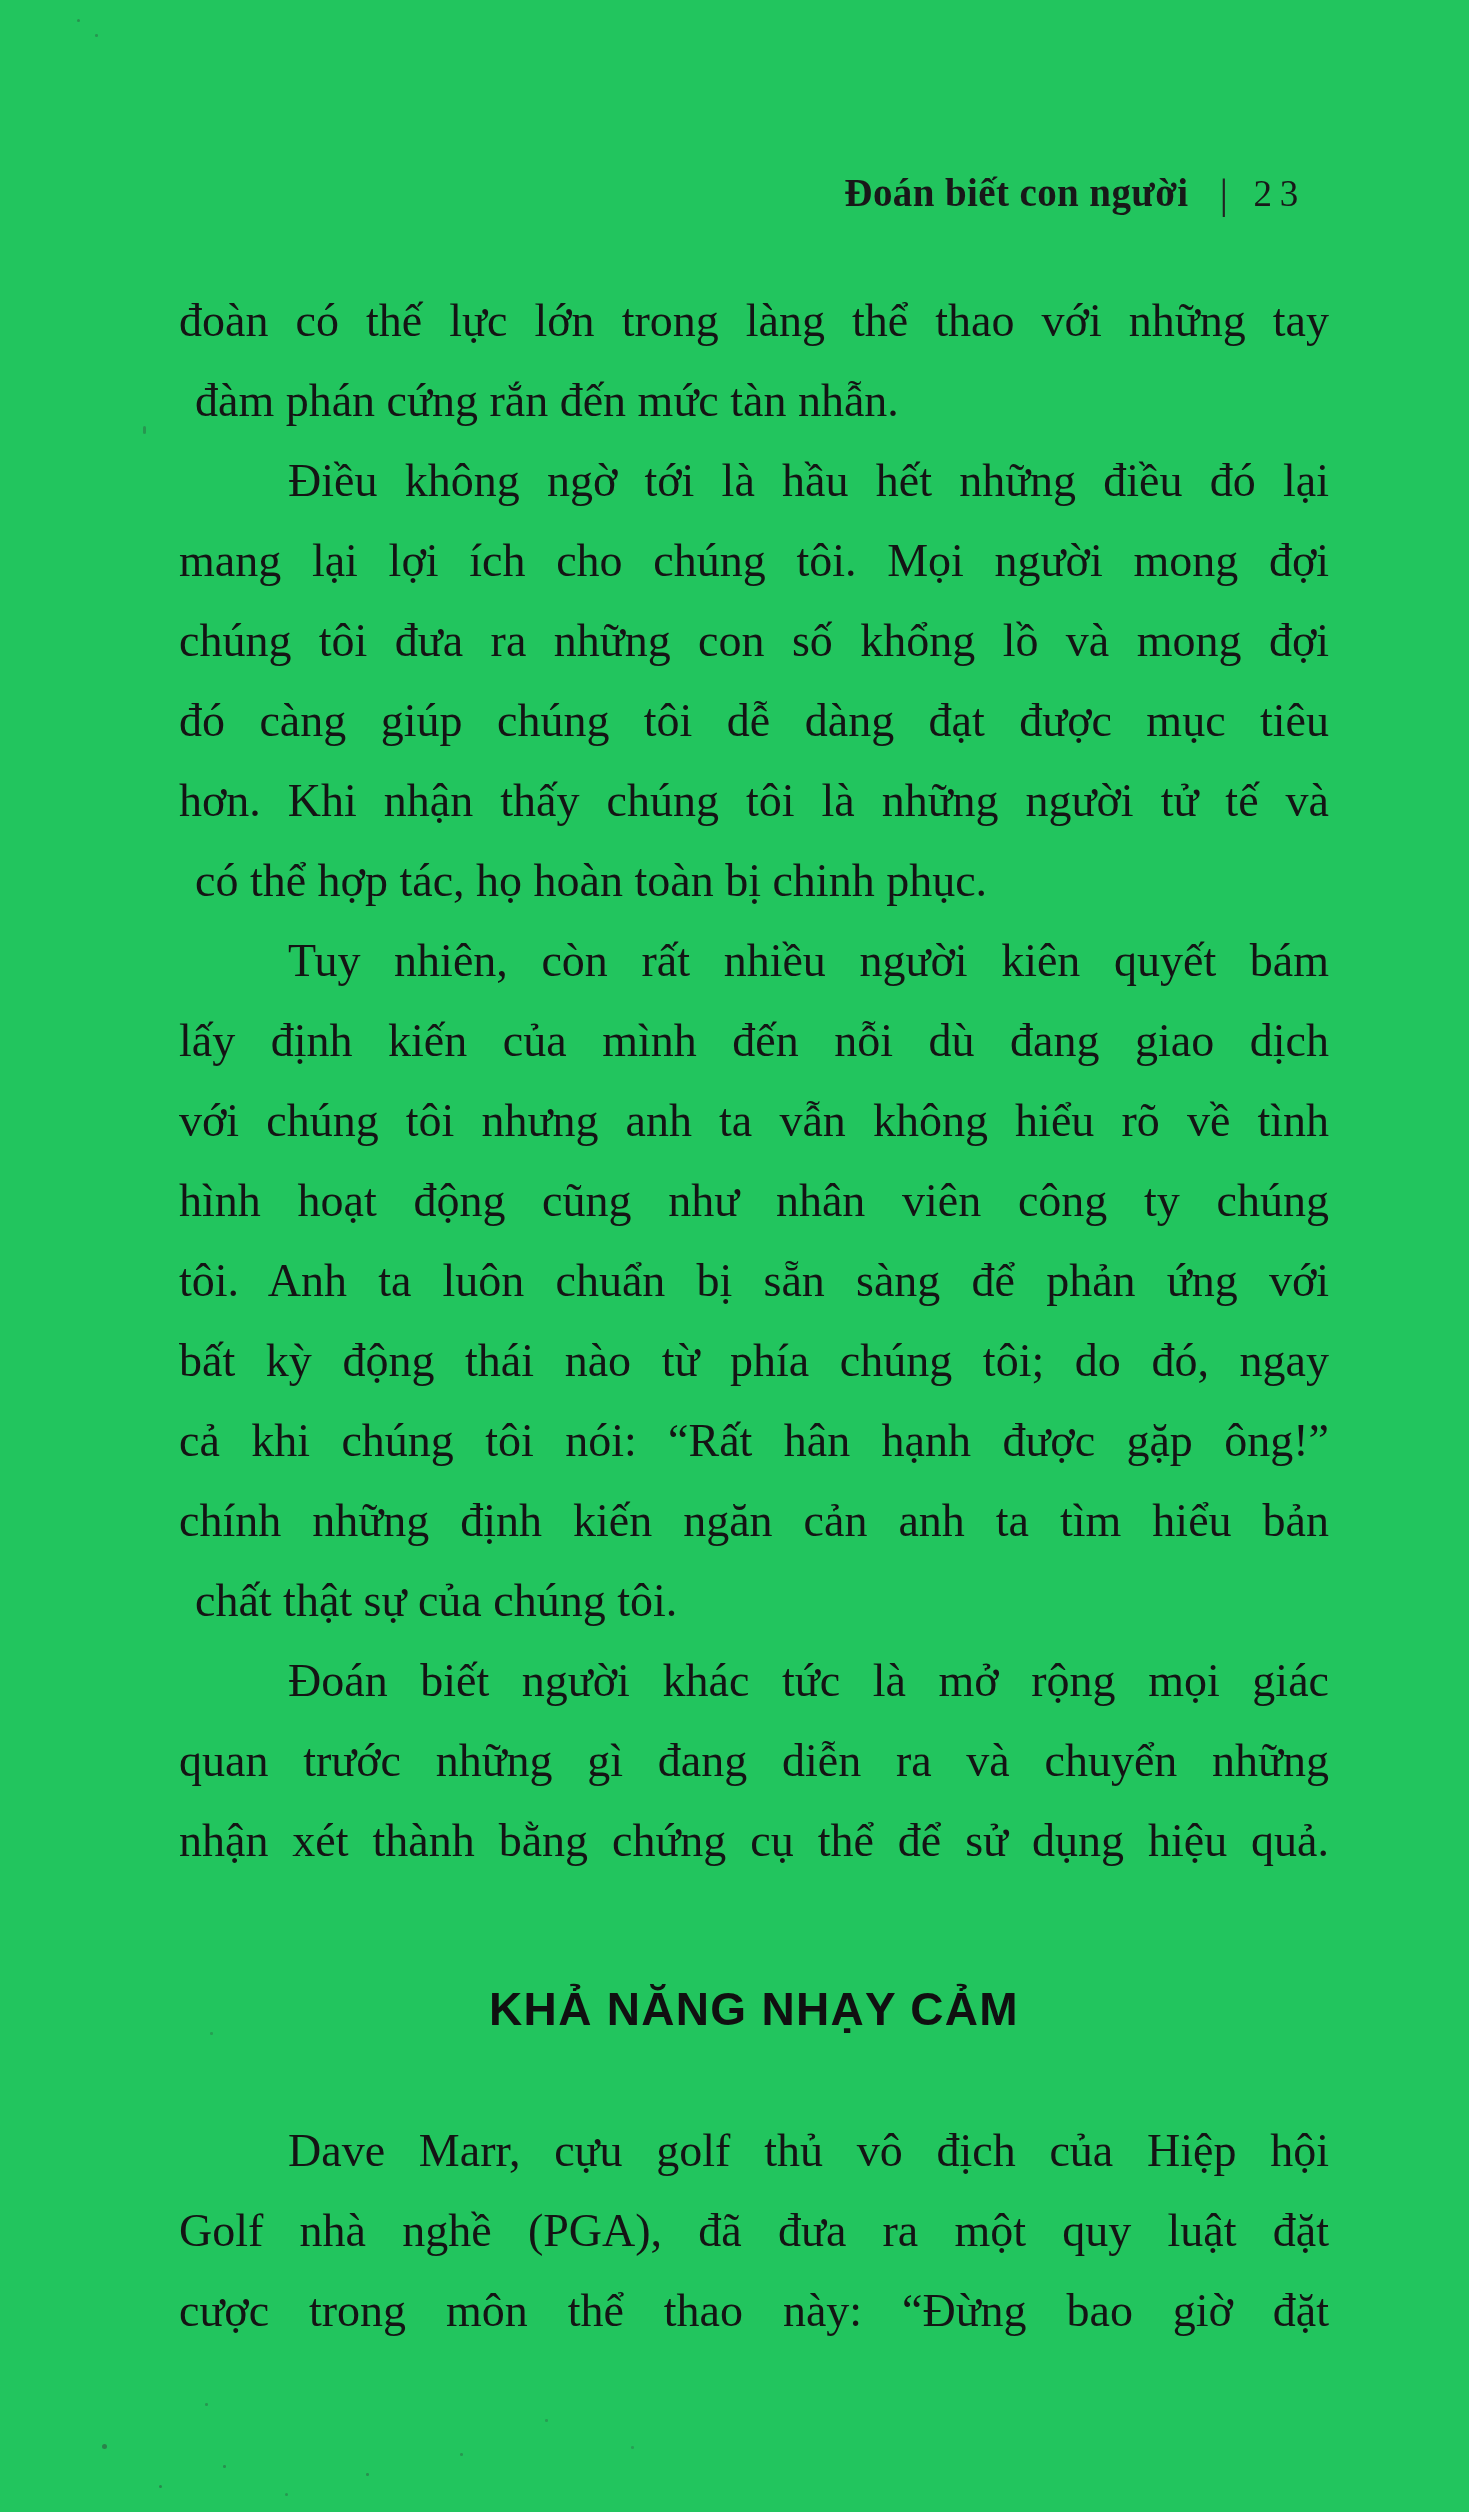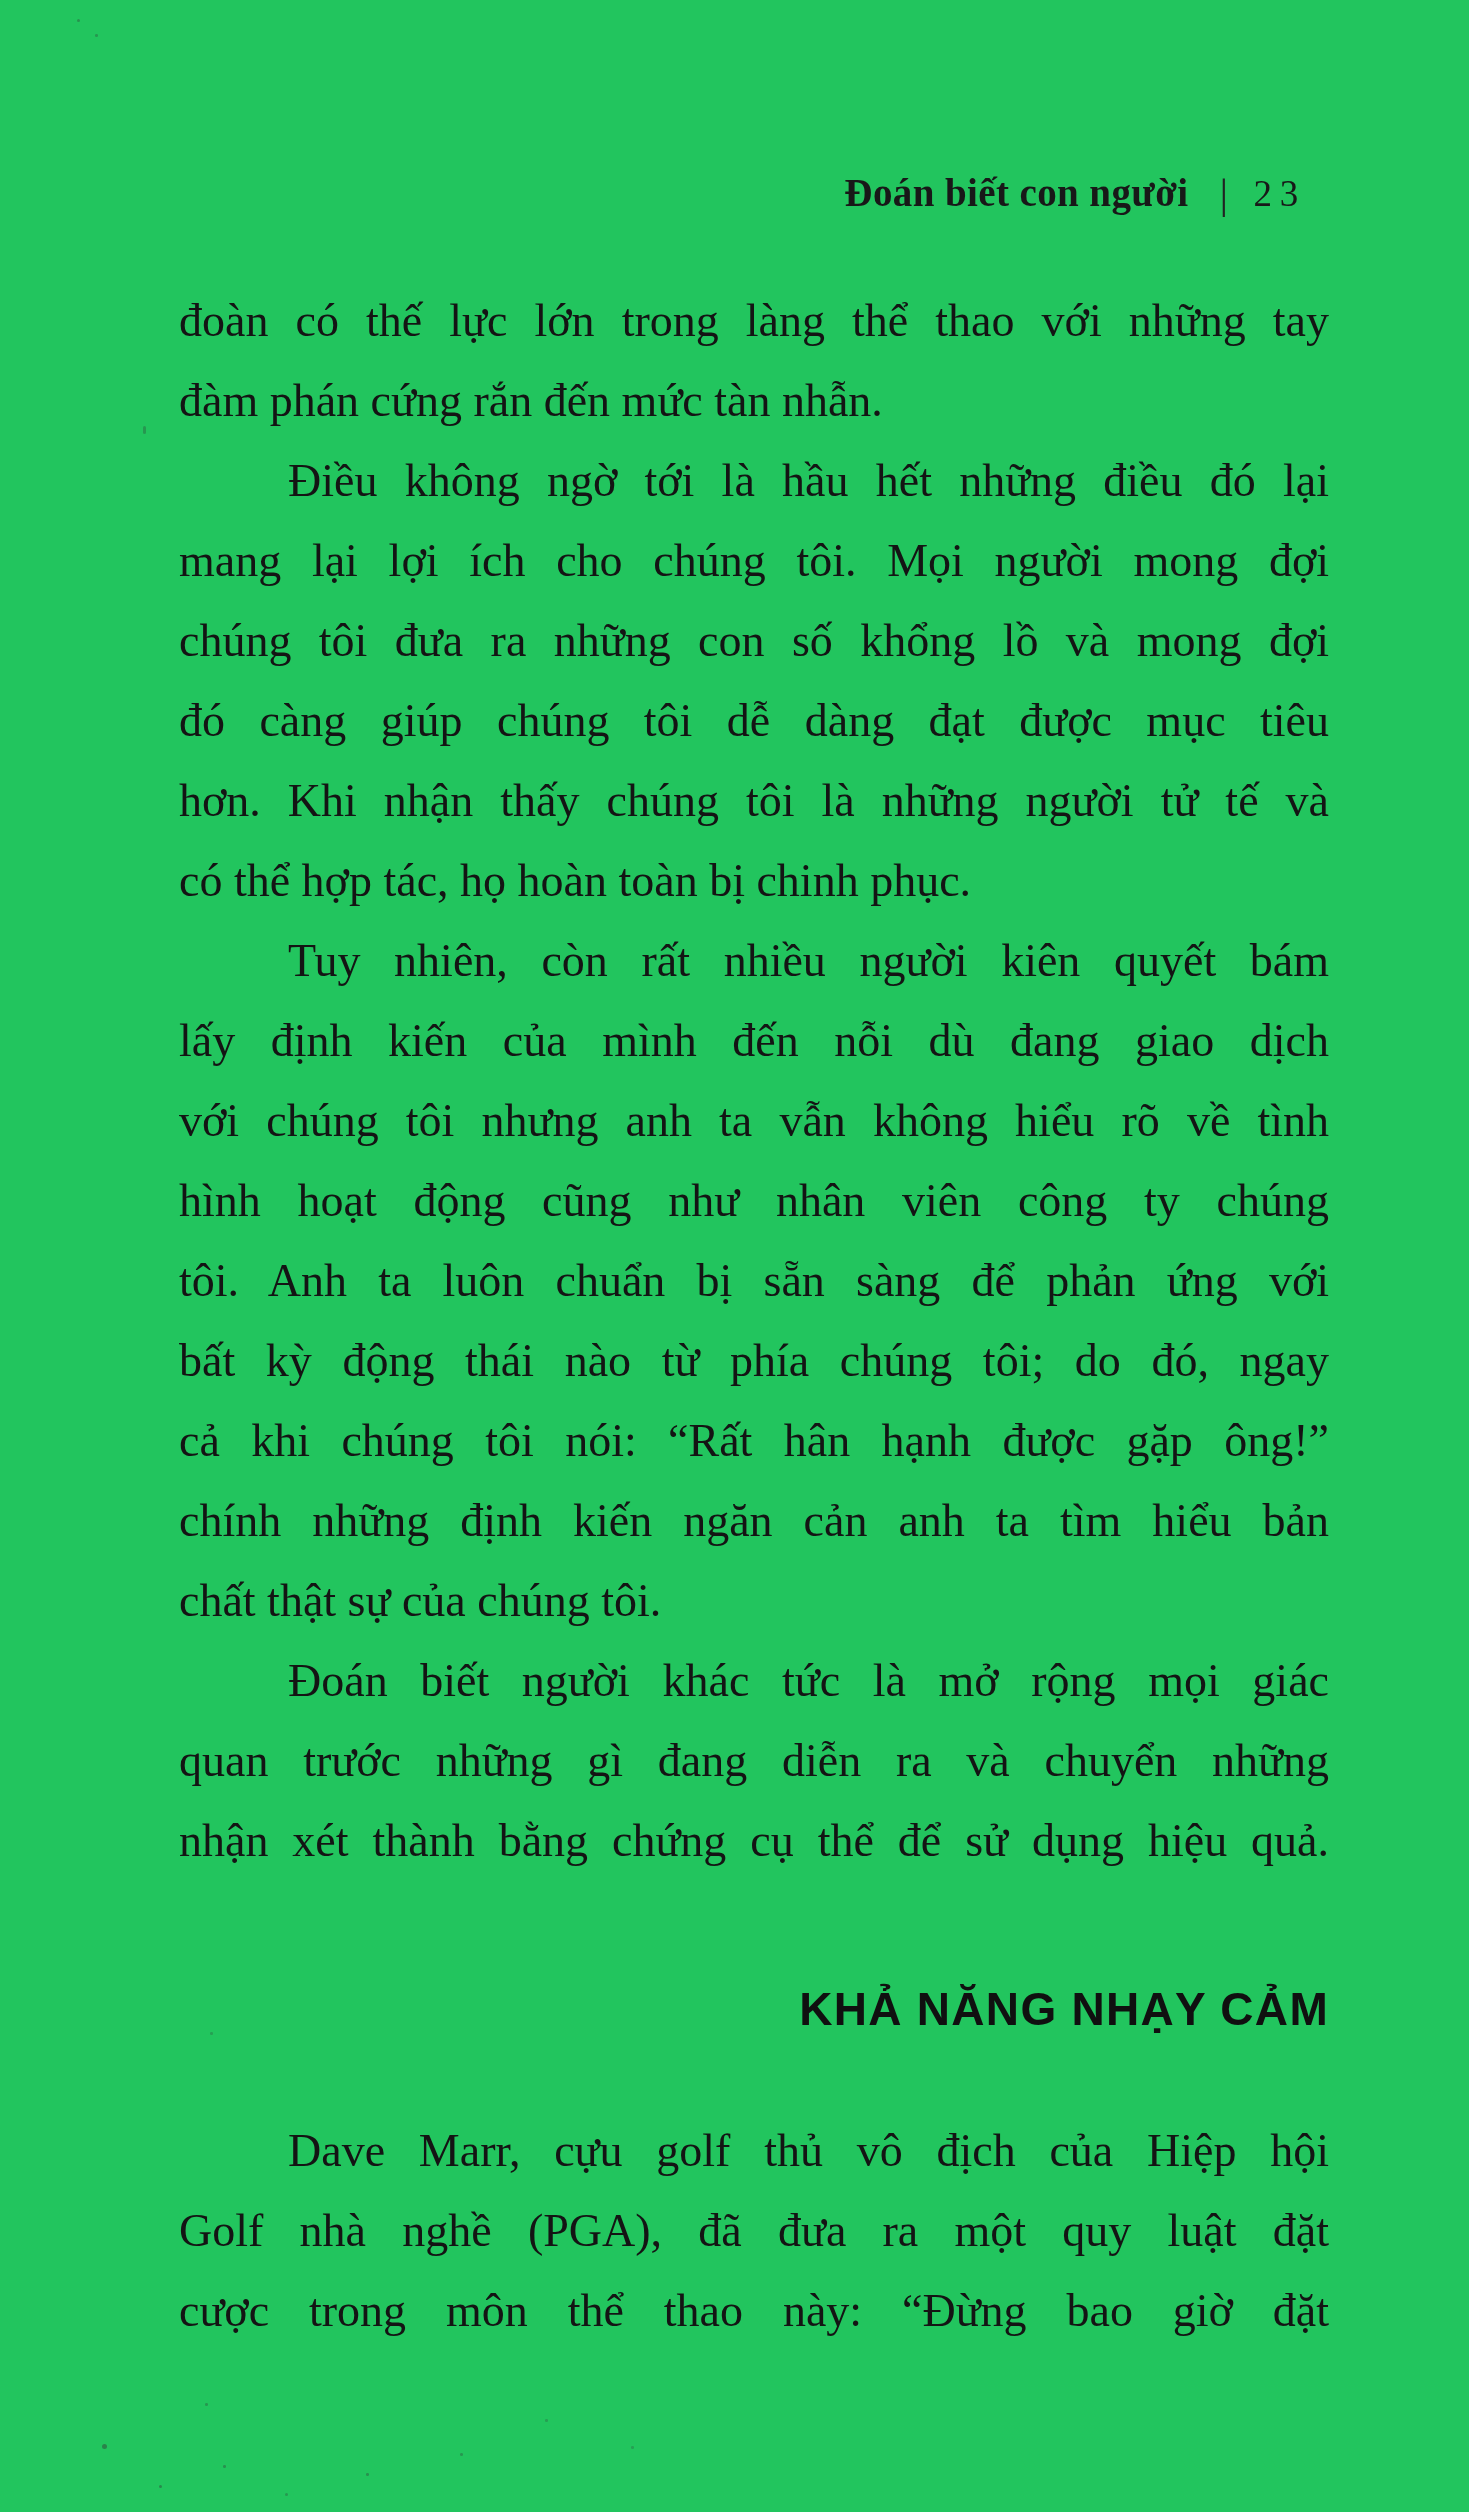--- a/index.html
+++ b/index.html
@@ -55,30 +55,31 @@
     line-height: 80px;
     text-align: justify;
     text-align-last: justify;
     text-justify: inter-word;
     white-space: normal;
     color: #141414;
   }
   .line.nojust {
     text-align: center;
     text-align-last: left;
+    margin-left: 16px;
   }
   .line.indent { text-indent: 109px; }
 
   .section-heading {
     font-family: "Liberation Sans", "DejaVu Sans", sans-serif;
     font-weight: 700;
     font-size: 46px;
     line-height: 68px;
     letter-spacing: 1.3px;
-    text-align: right;
+    text-align: center;
     margin-top: 94px;
     margin-bottom: 68px;
     color: #101010;
   }
 
   
   .speck {
     position: absolute;
     background: #333;
     border-radius: 50%;

